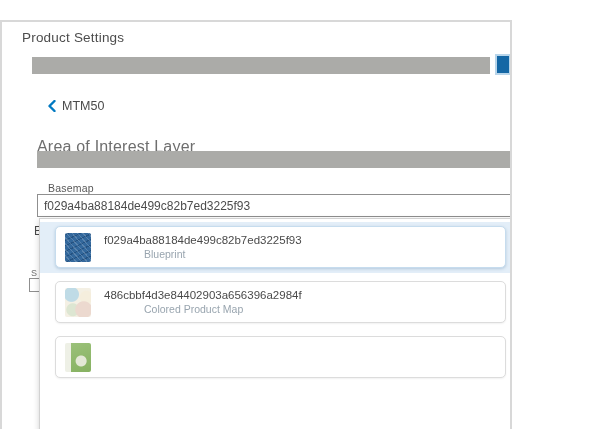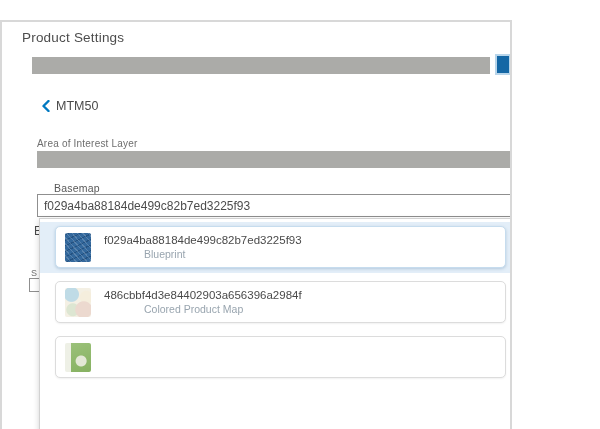--- a/index.html
+++ b/index.html
@@ -9,28 +9,28 @@
     border:2px solid #d8d8d8; border-bottom:none; overflow:hidden;margin-top:20px;
   }
   .abs { position:absolute; }
 
   .page-title { left:20px; top:8px; font-size:13.5px; color:#4d4d4d; letter-spacing:.2px; }
 
   .redacted { background:#ababa8; }
   .bar-top { left:30px; top:35px; width:458px; height:17px; }
   .blue-chip { left:493px; top:32px; width:16px; height:21px; background:#1467a5; border:2px solid #b8d5ea; }
 
-  .back-row { left:40px; top:77px; display:flex; align-items:center; gap:6px; cursor:pointer; }
+  .back-row { left:46px; top:77px; display:flex; align-items:center; gap:6px; cursor:pointer; }
   .back-label { font-size:12.5px; color:#4a4a4a; }
   .close-x { left:531px; top:77px; width:14px; height:14px; cursor:pointer; }
 
-  .field-label { font-size:10px; color:#6e6e6e; letter-spacing:.2px; }
+  .field-label { font-size:16px; color:#6e6e6e; letter-spacing:.2px; }
   .lbl-aoi { left:35px; top:116px; }
   .bar-aoi { left:35px; top:129px; width:491px; height:17px; }
-  .lbl-basemap { left:52px; top:160px; color:#585858; font-size:10.5px;text-align:center; }
+  .lbl-basemap { left:46px; top:160px; color:#585858; font-size:10.5px;text-align:center; }
 
   .combo-input {
     left:35px; top:172px; width:503px; height:23px; background:#fff;
     border:1px solid #8f8f8f; display:flex; align-items:center;
   }
   .combo-input input {
     flex:1; border:none; outline:none; font-family:"Liberation Sans", sans-serif;
     font-size:12px; color:#4c4c4c; padding:0 6px; background:transparent;
   }
   .clear-btn { width:20px; height:100%; display:flex; align-items:center; justify-content:center; cursor:pointer; }

